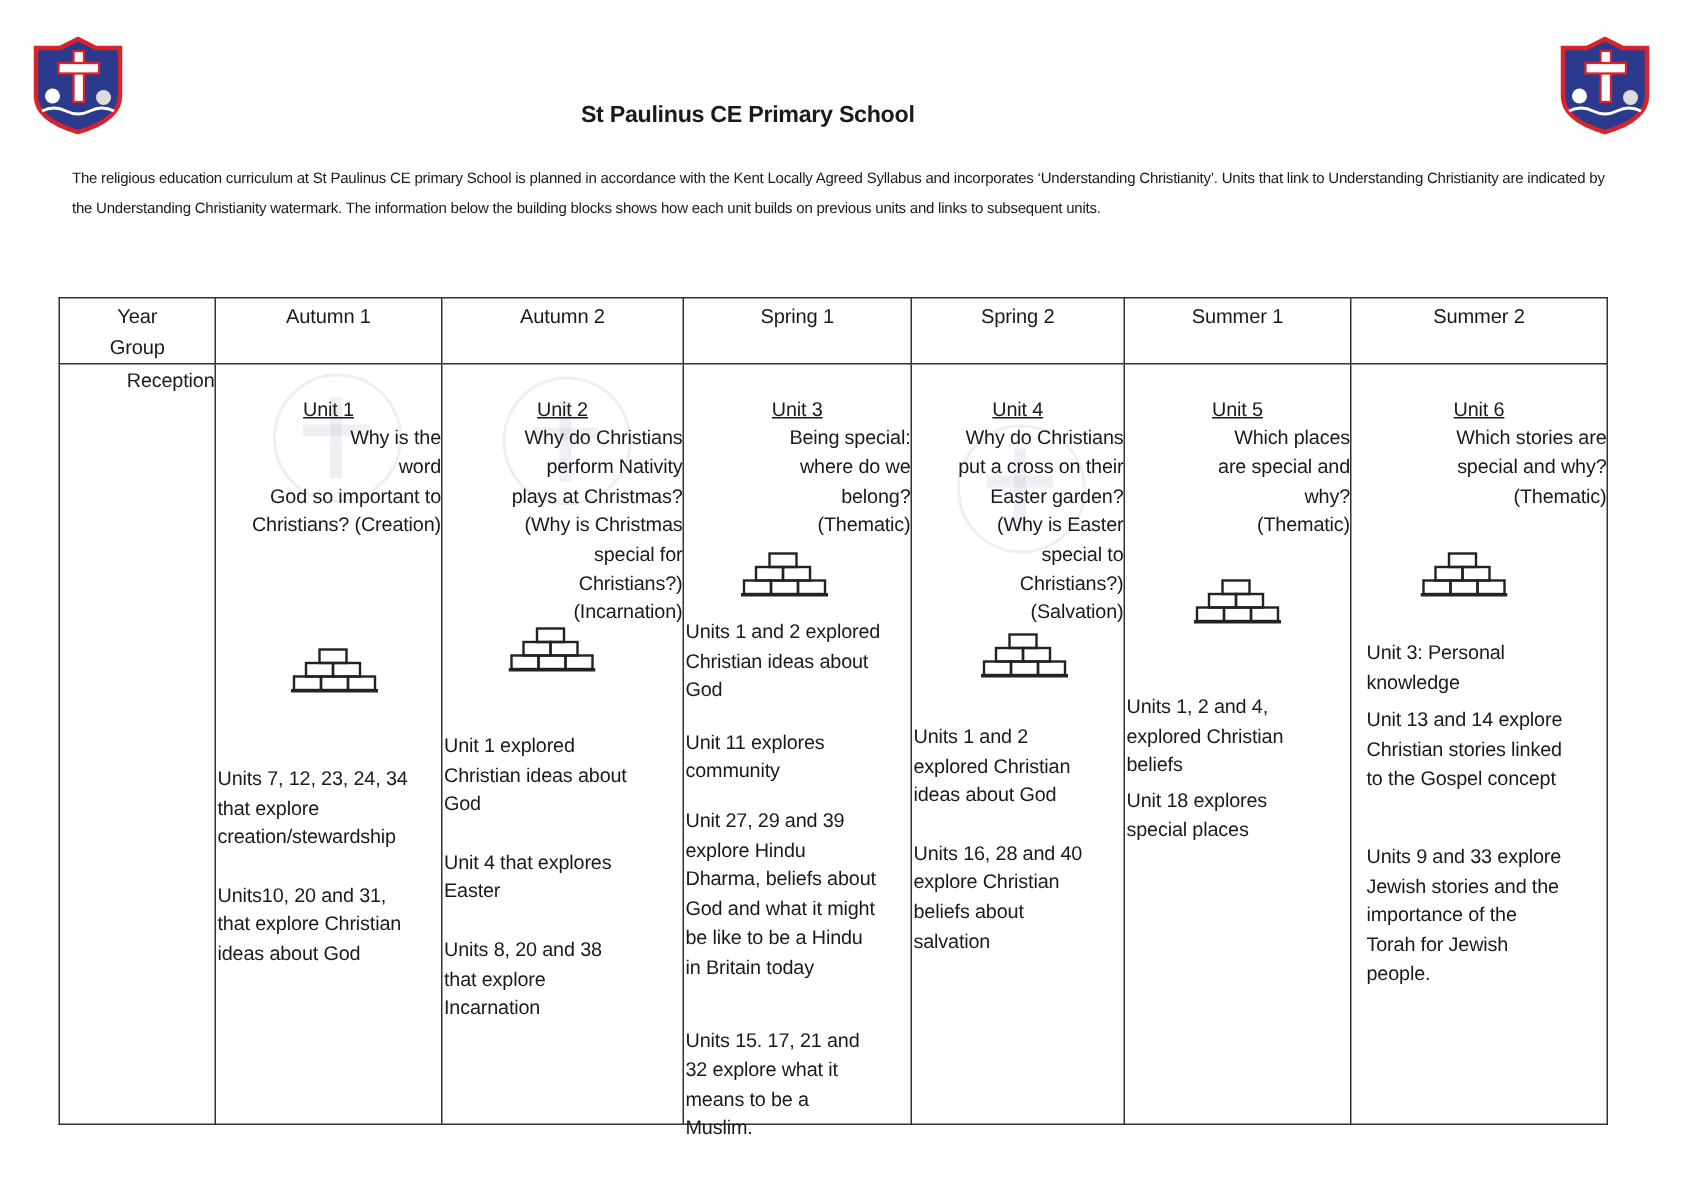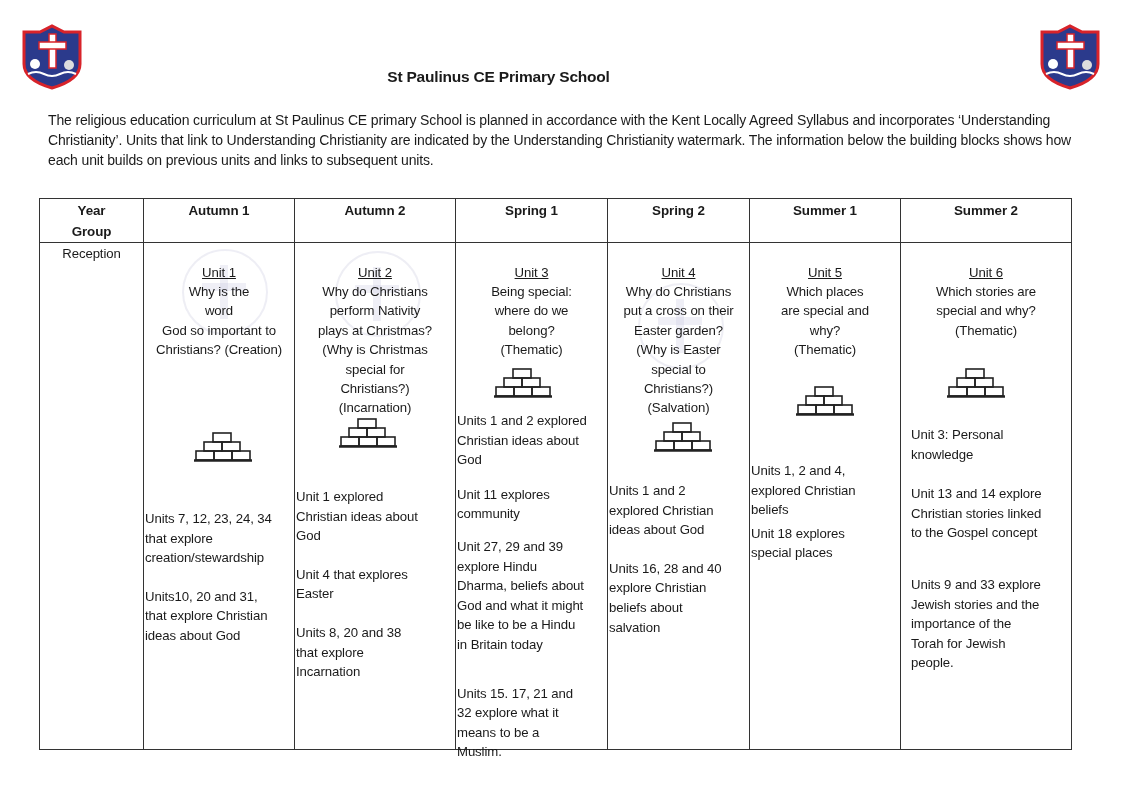--- a/index.html
+++ b/index.html
@@ -3,31 +3,31 @@
 <meta charset="utf-8">
 <style>
   html, body { margin:0; padding:0; background:#ffffff; }
   body { width:1123px; height:795px; position:relative; overflow:hidden;
          font-family:"Liberation Sans", "DejaVu Sans", sans-serif; color:#1a1a1a; }
   .crest { position:absolute; top:24px; width:64px; height:66px; }
   .crest.left { left:20px; }
   .crest.right { left:1038px; }
   .title { position:absolute; top:68px; left:0; width:997px; text-align:center;
            font-weight:bold; font-size:15.5px; letter-spacing:-0.2px; }
-  .intro { position:absolute; top:110px; left:48px; width:1030px; font-size:14px;
+  .intro { position:absolute; top:110px; left:48px; width:1030px; font-size:10px;
            line-height:20px; letter-spacing:-0.15px; }
   table.curr { position:absolute; top:198px; left:39px; width:1032px; border-collapse:collapse;
                table-layout:fixed; font-size:13.2px; letter-spacing:-0.1px; }
   table.curr th, table.curr td { border:1px solid #333; vertical-align:top; padding:0; }
-  table.curr th { font-weight:bold; font-size:13.4px; height:42px; line-height:21px; padding-top:1px; }
+  table.curr th { font-weight:normal; font-size:13.4px; height:42px; line-height:21px; padding-top:1px; }
   th.c-year { text-align:center; }
-  .yeartxt { text-align:center; line-height:21px; }
+  .yeartxt { text-align:right; line-height:21px; }
   td.cell { height:506px; position:relative; }
   .unit-head { text-align:center; text-decoration:underline; line-height:19px; margin-top:20px; }
-  .unit-q { text-align:center; line-height:19.4px; white-space:pre-line; }
+  .unit-q { text-align:right; line-height:19.4px; white-space:pre-line; }
   .links p { margin:0 0 19px 0; line-height:19.6px; white-space:pre-line; }
   .links { position:absolute; left:1px; right:20px; }
   .blocks { position:absolute; }
   .wm { position:absolute; width:82px; height:82px; border-radius:50%;
         border:2px solid rgba(150,150,190,0.18); opacity:0.9; }
   .wm:before { content:""; position:absolute; left:36px; top:14px; width:8px; height:54px; background:rgba(150,150,190,0.16); }
   .wm:after { content:""; position:absolute; left:18px; top:32px; width:44px; height:8px; background:rgba(150,150,190,0.16); }
   .rel { position:relative; z-index:1; }
 </style>
 </head>
@@ -248,21 +248,21 @@
         <svg class="blocks" style="left:46px;top:124px" width="58" height="32">
             <rect x="19" y="2" width="18" height="9" fill="none" stroke="#222" stroke-width="1.6"></rect>
             <rect x="10" y="11" width="18" height="9" fill="none" stroke="#222" stroke-width="1.6"></rect>
             <rect x="28" y="11" width="18" height="9" fill="none" stroke="#222" stroke-width="1.6"></rect>
             <rect x="2" y="20" width="18" height="9" fill="none" stroke="#222" stroke-width="1.6"></rect>
             <rect x="20" y="20" width="18" height="9" fill="none" stroke="#222" stroke-width="1.6"></rect>
             <rect x="38" y="20" width="18" height="9" fill="none" stroke="#222" stroke-width="1.6"></rect>
             <line x1="0" x2="58" y1="29.5" y2="29.5" stroke="#222" stroke-width="2.4"></line>
           </svg>
         <div class="links" style="top:182px;left:10px">
-          <p style="margin-bottom:20px">Unit 3: Personal
+          <p style="margin-bottom:6px">Unit 3: Personal
 knowledge</p>
           <p style="margin-bottom:32px">Unit 13 and 14 explore
 Christian stories linked
 to the Gospel concept</p>
           <p>Units 9 and 33 explore
 Jewish stories and the
 importance of the
 Torah for Jewish
 people.</p>
         </div>

